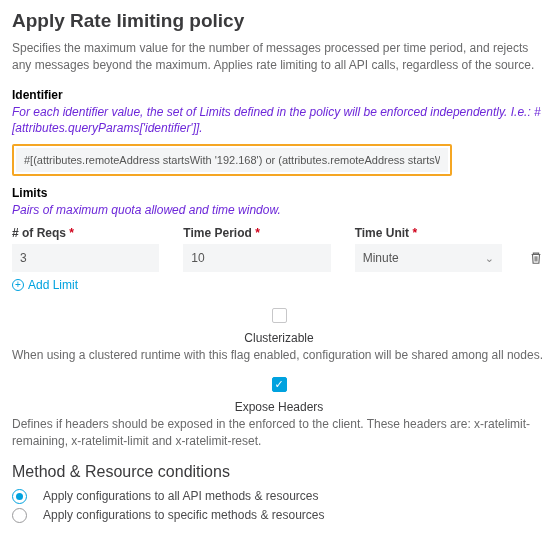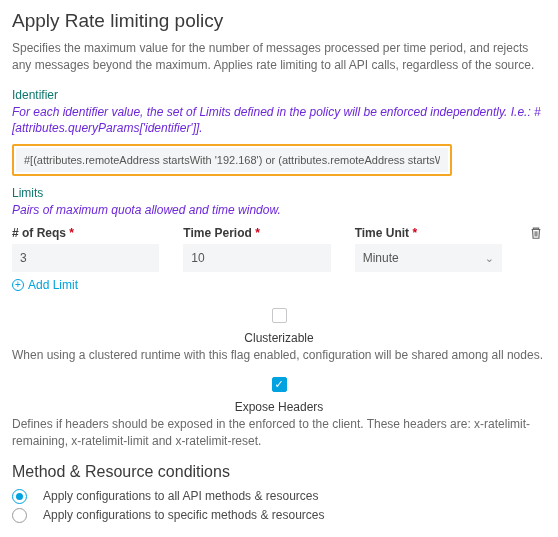--- a/index.html
+++ b/index.html
@@ -7,33 +7,33 @@
     margin: 0;
     padding: 10px 12px;
     font-family: -apple-system, BlinkMacSystemFont, "Segoe UI", Arial, sans-serif;
     font-size: 12px;
     color: #58585a;
     width: 558px;
     background: #fff;
   }
   h1.page-title {
     font-size: 19px;
-    font-weight: 400;
+    font-weight: 700;
     color: #3a3a3c;
     margin: 0 0 8px 0;
   }
   p.desc {
     margin: 0 0 14px 0;
     line-height: 1.4;
     color: #6a6a6b;
   }
   .section-label {
-    font-weight: 400;
-    font-size: 12px;
-    color: #0f766e;
+    font-weight: 700;
+    font-size: 12px;
+    color: #000000;
     margin: 10px 0 2px 0;
   }
   .section-sub {
     color: #6d28d9;
     margin: 0 0 8px 0;
     line-height: 1.35;
     font-style: italic;
   }
   .expr-wrap {
     border: 2px solid #f5a623;
@@ -46,21 +46,21 @@
     width: 100%;
     border: none;
     background: #f4f5f6;
     padding: 6px 8px;
     font-size: 11px;
     color: #555;
     outline: none;
   }
   .limits-row {
     display: flex;
-    align-items: flex-start;
+    align-items: flex-end;
     gap: 24px;
     margin-bottom: 6px;
   }
   .limits-row .col { flex: 1; display:flex; flex-direction:column; }
   .col-label {
     font-weight: 600;
     font-size: 12px;
     color: #3a3a3c;
     margin-bottom: 4px;
   }

